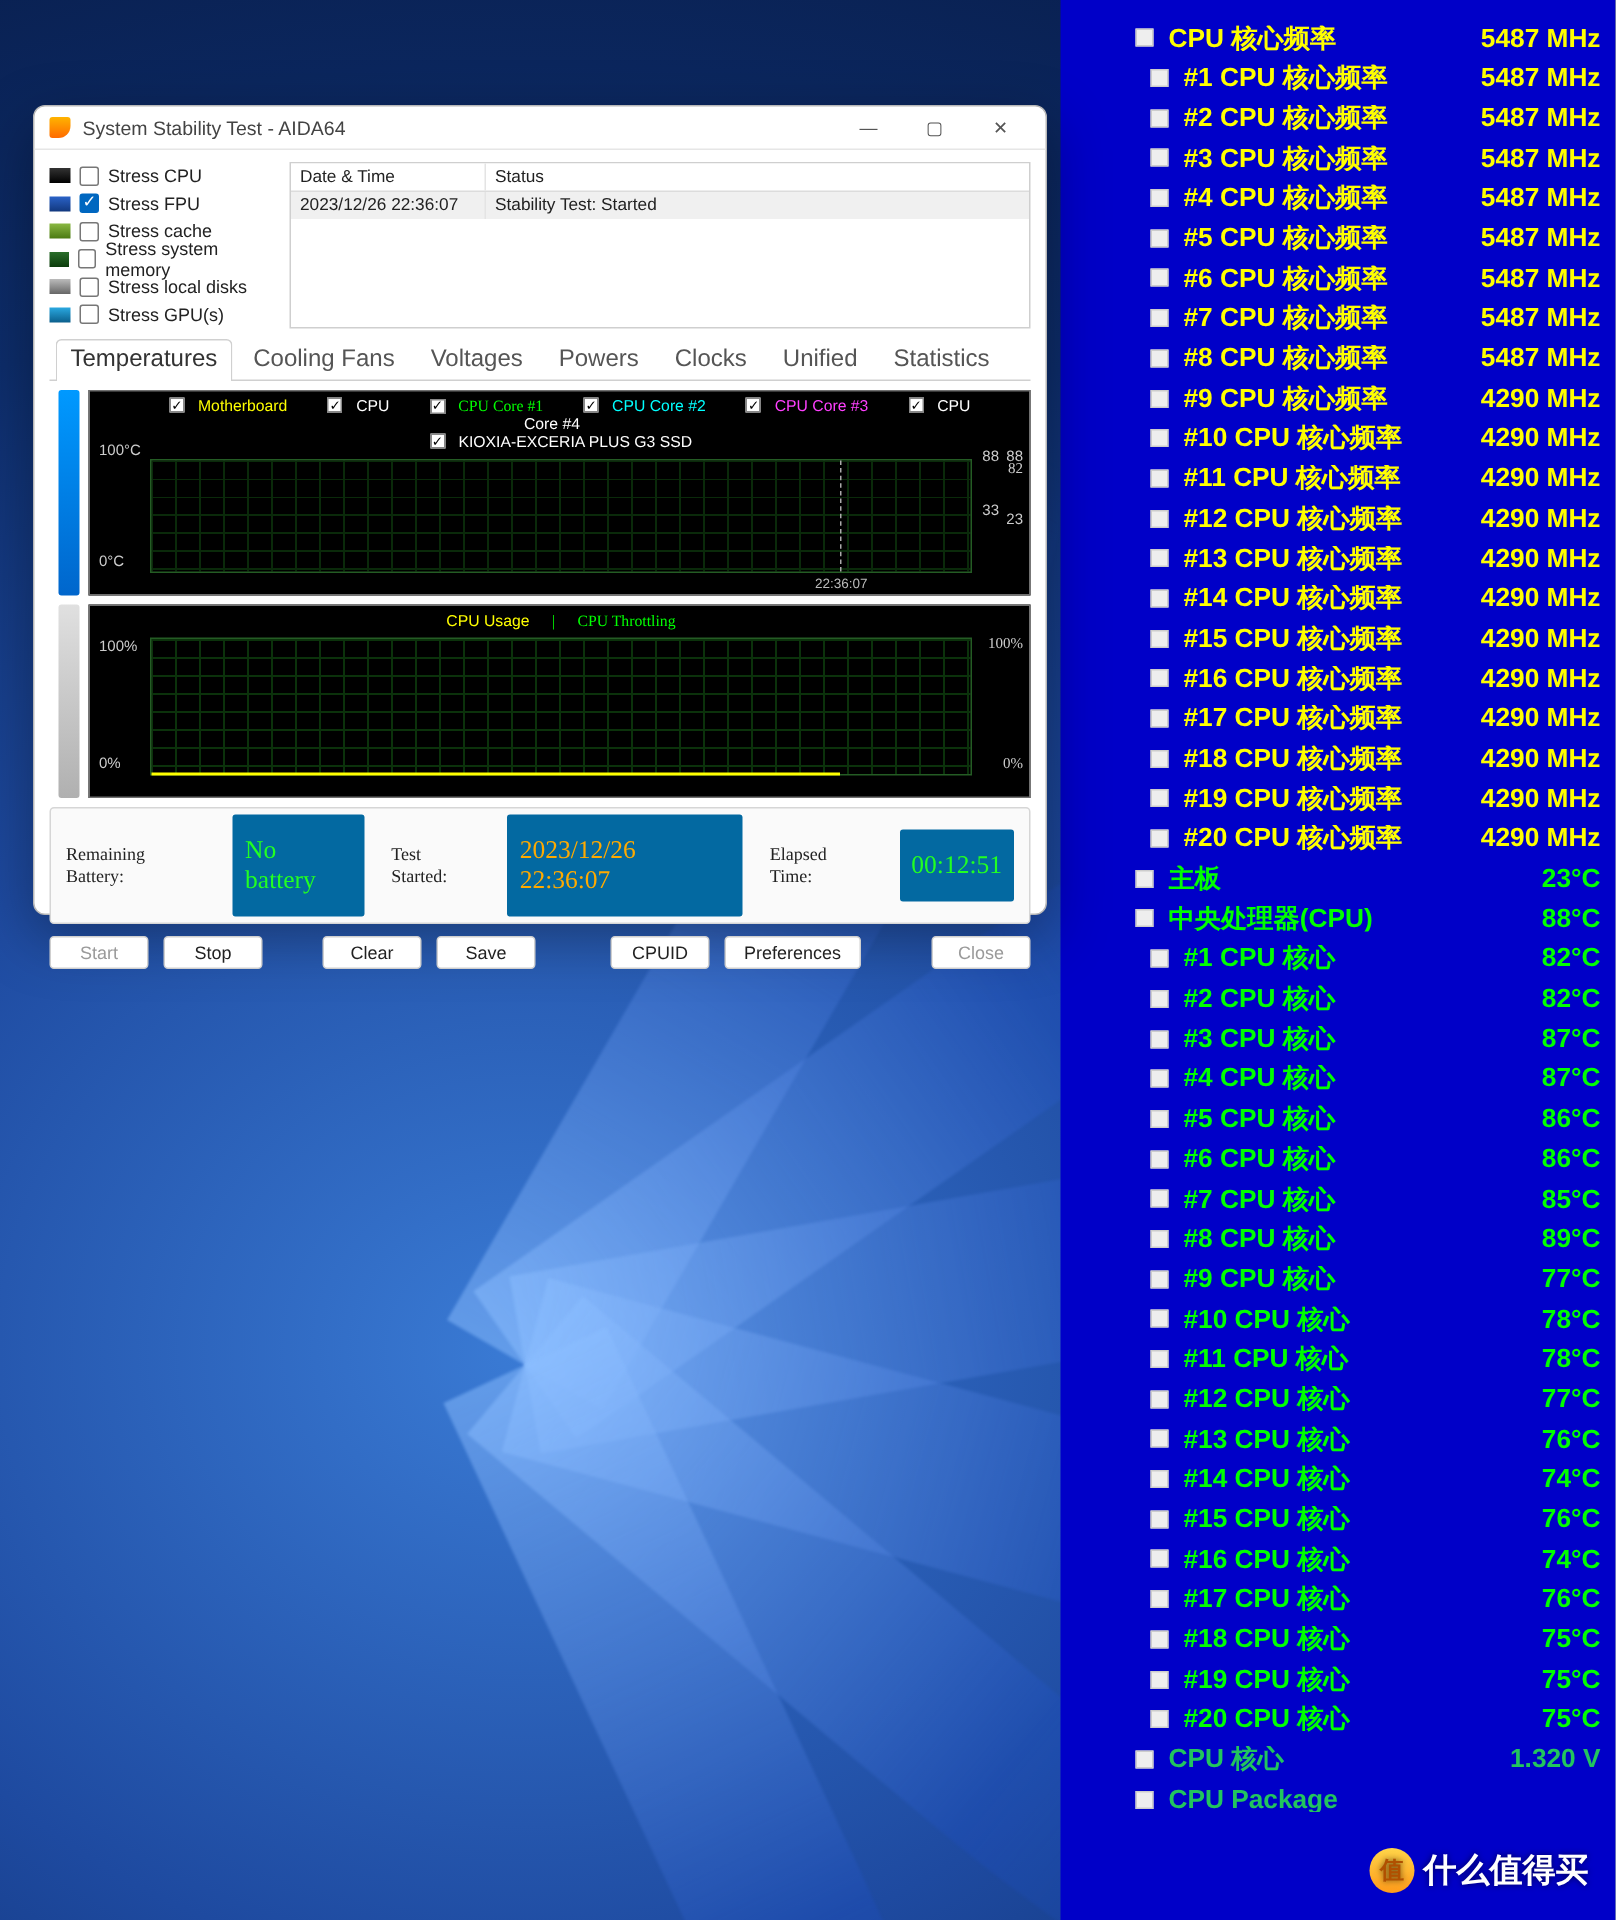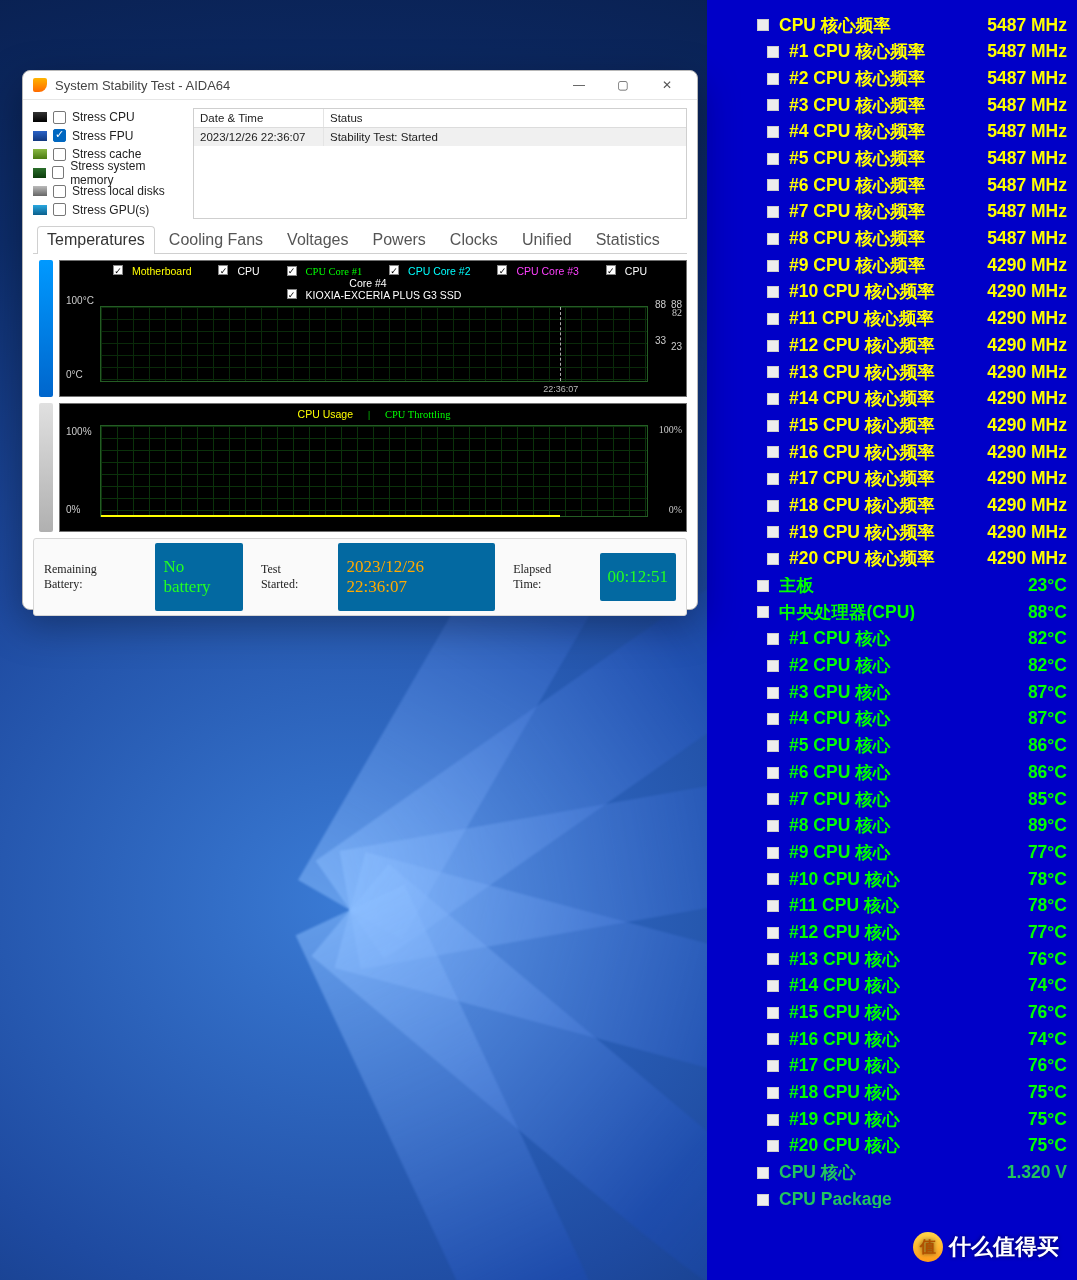--- a/index.html
+++ b/index.html
@@ -538,19 +538,31 @@
 
     <div class="statusbar">
       <span>Remaining Battery:</span>
       <span class="pill green">No battery</span>
       <span>Test Started:</span>
       <span class="pill orange">2023/12/26 22:36:07</span>
       <span>Elapsed Time:</span>
       <span class="pill green">00:12:51</span>
     </div>
 
+    <div class="btnbar">
+      <div class="wbtn dis">Start</div>
+      <div class="wbtn">Stop</div>
+      <div style="width:20px"></div>
+      <div class="wbtn">Clear</div>
+      <div class="wbtn">Save</div>
+      <div style="width:30px"></div>
+      <div class="wbtn">CPUID</div>
+      <div class="wbtn">Preferences</div>
+      <div class="spacer"></div>
+      <div class="wbtn dis">Close</div>
+    </div>
   </div>
 </div>
 
 <div class="watermark">
   <span class="logo">值</span>
   <span>什么值得买</span>
 </div>
 
 </body></html>

